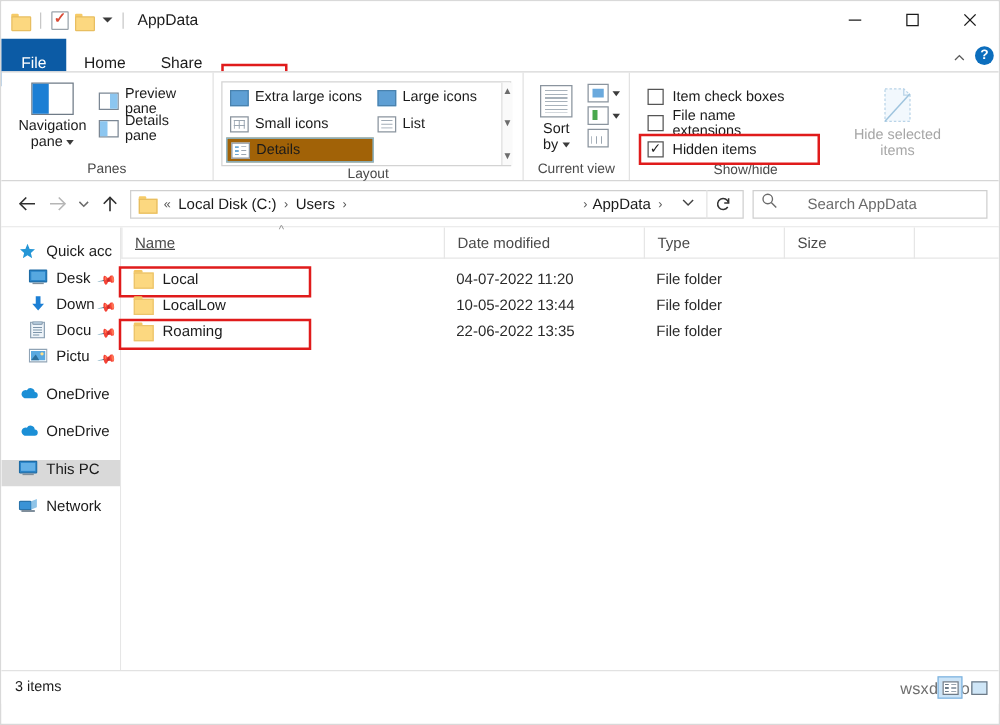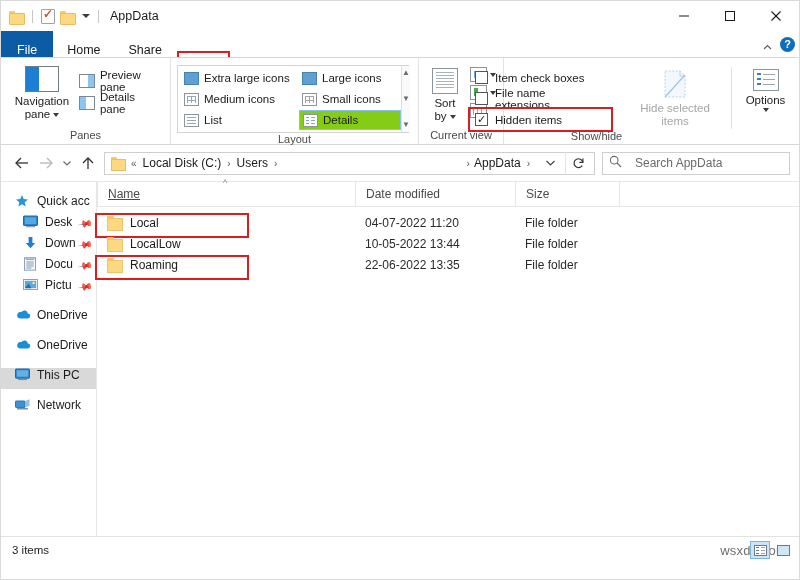--- a/index.html
+++ b/index.html
@@ -158,21 +158,21 @@
   }
   .gal-items {
     display: grid; grid-template-columns: 118px 102px;
     grid-auto-rows: 21px; padding: 2px 0 0 3px; flex: 1;
   }
   .gal-item {
     display: flex; align-items: center; gap: 5px;
     font-size: 11.5px; color: #1b1b1b; padding: 0 3px; height: 20px;
   }
   .gal-item.sel {
-    background: #84cc16; border: 1px solid #85c3ea;
+    background: #a16207; border: 1px solid #85c3ea;
   }
   .gal-scroll {
     width: 14px; border-left: 1px solid #e0e0e0; display: flex;
     flex-direction: column; align-items: center; justify-content: space-between;
     padding: 3px 0; background: #fafafa;
   }
   .sc-ar { font-size: 8px; color: #6c6c6c; line-height: 1; }
 
   .gico {
     width: 15px; height: 13px; flex-shrink: 0; position: relative;
@@ -288,21 +288,21 @@
   .crumb-sep { color: #555; margin: 0 6px; font-size: 10px; }
   .addr-caret { margin-left: auto; padding: 0 9px; color: #444; font-size: 10px; }
   .refresh {
     width: 26px; height: 23px; display: flex; align-items: center;
     justify-content: center; border-left: 1px solid #e4e4e4; color: #333;
     font-size: 13px;
   }
   .searchbox {
     width: 188px; height: 23px; border: 1px solid #cfcfcf; background: #fff;
     display: flex; align-items: center; margin-left: 7px; padding: 0 6px;
-    gap: 13px;
+    gap: 24px;
   }
   .search-text { font-size: 12px; color: #6b6b6b; }
 
   
   .main {
     display: flex; height: 355px; border-top: 1px solid #e6e6e6;
   }
   .navpane {
     width: 96px; background: #ffffff; border-right: 1px solid #e6e6e6;
     padding-top: 12px; overflow: hidden; position: relative;
@@ -488,24 +488,20 @@
             <div class="gal-item">
               <span class="gico pic"></span>
               <span>Extra large icons</span>
             </div>
             <div class="gal-item">
               <span class="gico pic"></span>
               <span>Large icons</span>
             </div>
             <div class="gal-item">
               <span class="gico grid4"></span>
-              <span>Medium icons</span>
-            </div>
-            <div class="gal-item">
-              <span class="gico grid4"></span>
               <span>Small icons</span>
             </div>
             <div class="gal-item">
               <span class="gico listico"></span>
               <span>List</span>
             </div>
             <div class="gal-item sel">
               <span class="gico detail"></span>
               <span>Details</span>
             </div>
@@ -537,21 +533,21 @@
             <span class="mini-caret"></span>
           </div>
           <div style="display:flex;align-items:center;gap:3px;">
             <span class="mini-ico widths"></span>
           </div>
         </div>
       </div>
       <div class="rgroup-label">Current view</div>
     </div>
 
-    <div class="rgroup" style="width:295px;align-items:flex-end;">
+    <div class="rgroup" style="width:295px;">
       <div class="rgroup-body" style="padding-top:5px;gap:4px;">
         <div style="display:flex;flex-direction:column;width:140px;padding-left:4px;">
           <div class="chkrow">
             <span class="chkbox"></span>
             <span>Item check boxes</span>
           </div>
           <div class="chkrow">
             <span class="chkbox"></span>
             <span>File name extensions</span>
           </div>
@@ -563,25 +559,20 @@
         <div class="bigbtn disabled" style="width:84px;margin-left:22px;">
           <span class="hide-ico">
             <svg width="28" height="30" viewBox="0 0 28 30">
               <path d="M4 2 H19 L24 7 V28 H4 Z" fill="#f2f8fd" stroke="#b9d4e8" stroke-width="1" stroke-dasharray="2,1.6"></path>
               <path d="M19 2 V7 H24" fill="none" stroke="#b9d4e8" stroke-width="1"></path>
               <line x1="4" y1="28" x2="24" y2="6" stroke="#9fc4de" stroke-width="1.2"></line>
             </svg>
           </span>
           <span class="lbl">Hide selected</span>
           <span style="font-size:11.5px;">items</span>
-        </div>
-        <div class="bigbtn" style="width:62px;border-left:1px solid #e2e2e2;padding-left:6px;margin-left:10px;height:62px;justify-content:flex-start;">
-          <span class="opt-ico"></span>
-          <span class="lbl">Options</span>
-          <span class="caret-dn" style="margin:1px 0 0 0;"></span>
         </div>
       </div>
       <div class="rgroup-label" style="padding-right:110px;">Show/hide</div>
     </div>
   </div>
 
   <div class="addrbar">
     <div class="navbtn">
       <svg width="16" height="14" viewBox="0 0 16 14">
           <line x1="2" y1="7" x2="14" y2="7" stroke="#303030" stroke-width="1.3"></line>
@@ -748,20 +739,21 @@
         </span>
         <span>Network</span>
       </div>
     </div>
 
     <div class="content">
       <div class="colhead">
         <span class="sortmark">^</span>
         <div class="col col-name">Name</div>
         <div class="col col-date">Date modified</div>
+        <div class="col col-type">Type</div>
         <div class="col col-size">Size</div>
         <div class="col col-pad"></div>
       </div>
 
       <div style="padding-top:5px;">
         <div class="row highlight">
           <div class="row-name">
             <span class="row-folder"></span>
             <span>Local</span>
           </div>

